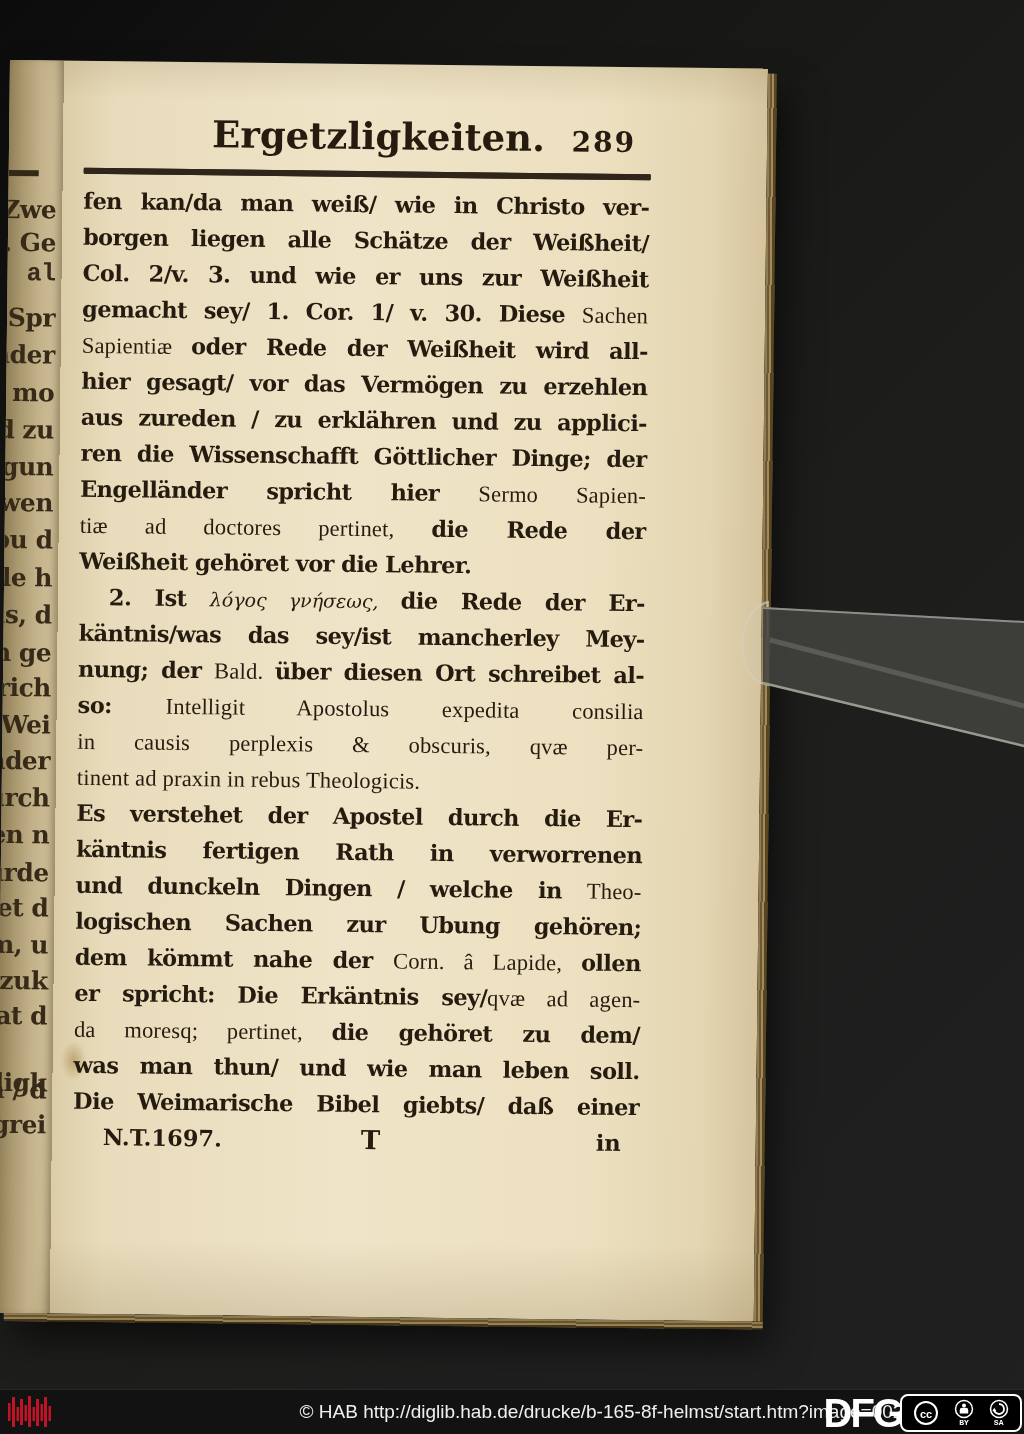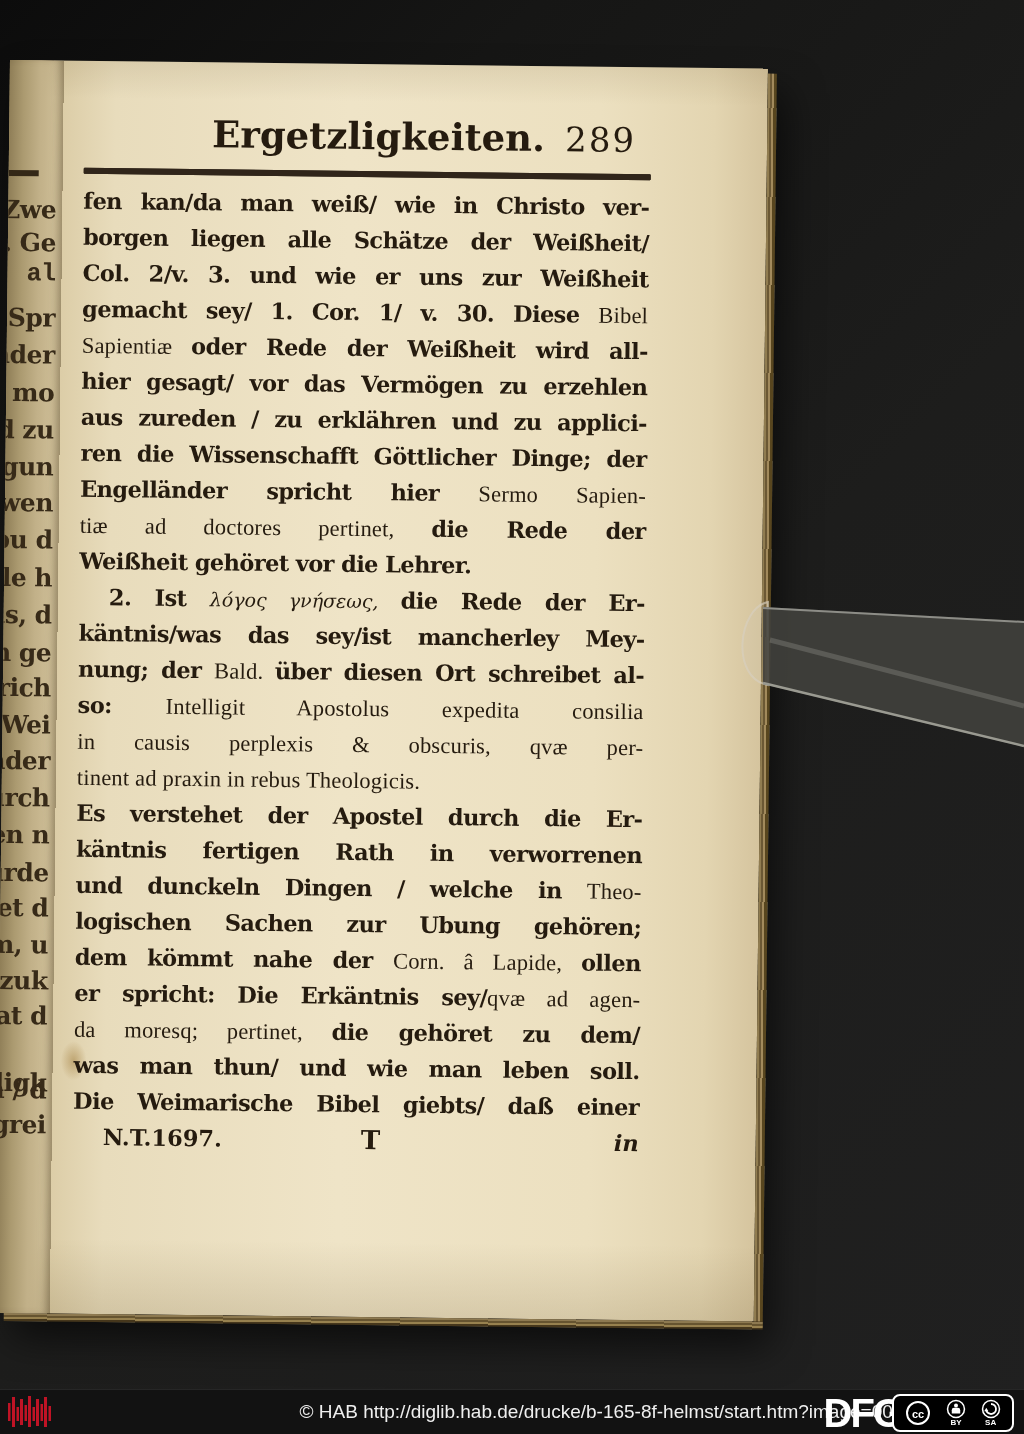--- a/index.html
+++ b/index.html
@@ -23,49 +23,49 @@
     box-shadow:inset -8px 0 10px -5px rgba(70,52,24,0.55);}
   .frag{position:absolute;right:6px;font-weight:700;font-size:25px;color:#372a18;
     white-space:nowrap;letter-spacing:-0.5px;}
   .margin-rule{position:absolute;left:0;top:110px;width:30px;height:6px;background:#342817;}
   .stain{position:absolute;left:62px;top:980px;width:26px;height:40px;border-radius:50%;
     background:radial-gradient(ellipse,rgba(150,110,40,0.45),rgba(150,110,40,0) 70%);}
   
   .content{position:absolute;left:75px;top:0;width:566px;color:#251b0f;}
   .header-row{position:absolute;top:50px;left:0;right:0;display:flex;align-items:baseline;}
   .title{font-size:37px;font-weight:700;letter-spacing:0;margin-left:128px;}
-  .pagenum{font-size:34px;font-weight:400;margin-left:auto;margin-right:14px;letter-spacing:2px;}
+  .pagenum{font-size:28px;font-weight:700;margin-left:auto;margin-right:14px;letter-spacing:2px;}
   .head-rule{position:absolute;top:107px;left:0;width:567px;height:6px;background:#30251a;
     box-shadow:0 0 0.5px #30251a;border-radius:1px;}
   .body-text{position:absolute;top:122px;left:0;width:566px;}
   .line{height:36px;line-height:36px;font-size:22.5px;white-space:pre;overflow:visible;}
   .line.j{text-align:justify;text-align-last:justify;white-space:pre-wrap;height:36px;}
   .line.ind{padding-left:30px;}
   .seg-f{font-family:"DejaVu Serif",serif;font-weight:700;letter-spacing:-0.6px;}
   .seg-a{font-family:"Liberation Serif",serif;font-weight:500;letter-spacing:0.2px;}
   .seg-g{font-family:"DejaVu Serif",serif;font-style:italic;font-weight:500;font-size:19px;}
   .sig-row{position:absolute;top:1058px;left:0;width:566px;height:36px;line-height:36px;
     font-size:22.5px;font-weight:700;display:flex;}
   .sig-left{margin-left:30px;}
   .sig-center{position:absolute;left:288px;font-size:26px;}
-  .sig-right{margin-left:auto;font-style:italic;}
+  .sig-right{margin-left:auto;margin-right:18px;}
   
   .holder-svg{position:absolute;left:0;top:0;pointer-events:none;}
   
   .footer{position:absolute;left:0;bottom:0;width:1024px;height:44px;background:#121212;
     border-top:1px solid #262626;}
   .hab-logo{position:absolute;left:8px;top:5px;}
   .footer-url{position:absolute;top:50%;left:50%;transform:translate(calc(-50% + 100px),-50%);
     color:#efefef;font-family:"Liberation Sans",sans-serif;font-size:19px;white-space:nowrap;}
   .dfg{position:absolute;right:122px;top:1px;color:#ffffff;font-family:"Liberation Sans",sans-serif;
     font-weight:700;font-size:40px;letter-spacing:-2px;}
-  .cc-plate{position:absolute;right:10px;top:4px;width:110px;height:34px;border:2px solid #ffffff;
+  .cc-plate{position:absolute;right:2px;top:4px;width:110px;height:34px;border:2px solid #ffffff;
     border-radius:8px;background:#000;display:flex;align-items:center;justify-content:space-around;padding:0 4px;}
   .cc-item{display:flex;flex-direction:column;align-items:center;line-height:1;}
-  .cc-label{color:#fff;font-family:Liberation Sans, sans-serif;font-size:8px;font-weight:700;margin-top:0px;}
+  .cc-label{color:#fff;font-family:Liberation Mono, monospace;font-size:8px;font-weight:700;margin-top:0px;}
 </style>
 </head>
 <body>
 
 <div class="stage">
 
   <div class="page">
     <div class="edge-right"></div>
     <div class="edge-bottom"></div>
 
@@ -103,21 +103,21 @@
     <div class="content">
       <div class="header-row">
         <span class="title">Ergetzligkeiten.</span>
         <span class="pagenum">289</span>
       </div>
       <div class="head-rule"></div>
       <div class="body-text">
           <div class="line j"><span class="seg-f">fen kan/da man weiß/ wie in Christo ver-</span></div>
           <div class="line j"><span class="seg-f">borgen liegen alle Schätze der Weißheit/</span></div>
           <div class="line j"><span class="seg-f">Col. 2/v. 3. und wie er uns zur Weißheit</span></div>
-          <div class="line j"><span class="seg-f">gemacht sey/ 1. Cor. 1/ v. 30. Diese </span><span class="seg-a">Bibel</span></div>
+          <div class="line j"><span class="seg-f">gemacht sey/ 1. Cor. 1/ v. 30. Diese </span><span class="seg-a">Sachen</span></div>
           <div class="line j"><span class="seg-a">Sapientiæ </span><span class="seg-f">oder Rede der Weißheit wird all-</span></div>
           <div class="line j"><span class="seg-f">hier gesagt/ vor das Vermögen zu erzehlen</span></div>
           <div class="line j"><span class="seg-f">aus zureden / zu erklähren und zu applici-</span></div>
           <div class="line j"><span class="seg-f">ren die Wissenschafft Göttlicher Dinge; der</span></div>
           <div class="line j"><span class="seg-f">Engelländer spricht hier </span><span class="seg-a">Sermo Sapien-</span></div>
           <div class="line j"><span class="seg-a">tiæ ad doctores pertinet, </span><span class="seg-f">die Rede der</span></div>
           <div class="line"><span class="seg-f">Weißheit gehöret vor die Lehrer.</span></div>
           <div class="line j ind"><span class="seg-f">2. Ist </span><span class="seg-g">λόγος γνήσεως, </span><span class="seg-f">die Rede der Er-</span></div>
           <div class="line j"><span class="seg-f">käntnis/was das sey/ist mancherley Mey-</span></div>
           <div class="line j"><span class="seg-f">nung; der </span><span class="seg-a">Bald. </span><span class="seg-f">über diesen Ort schreibet al-</span></div>

